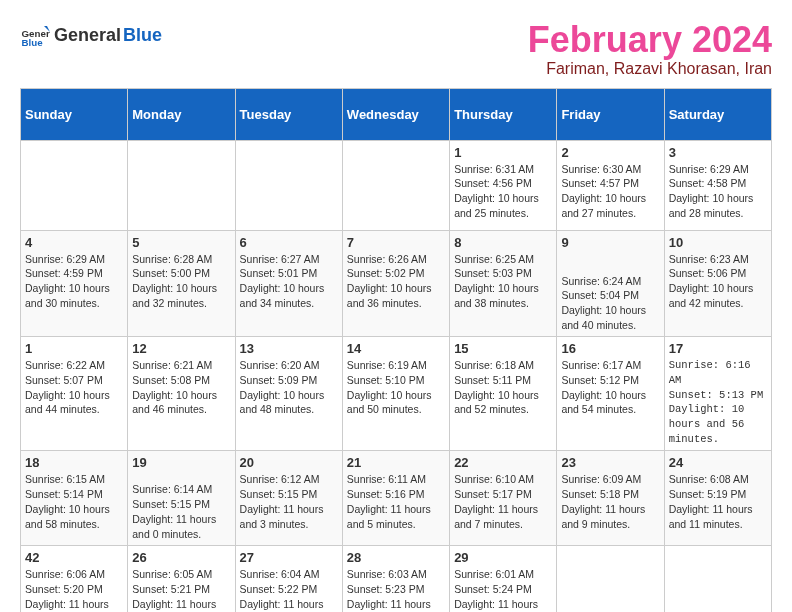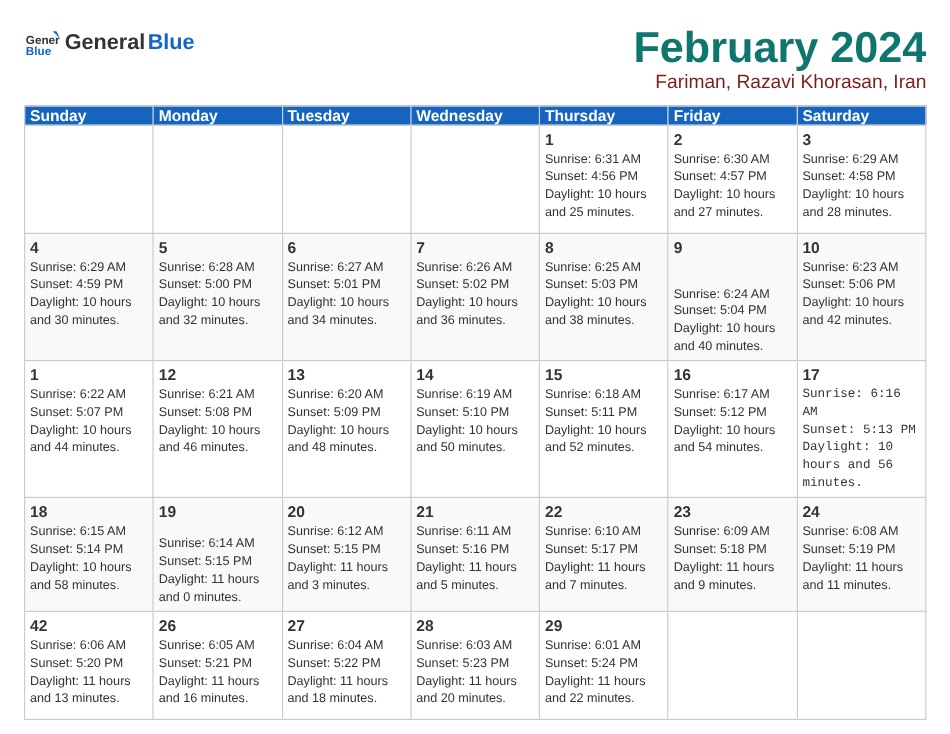--- a/index.html
+++ b/index.html
@@ -29,36 +29,36 @@
     .logo-icon {
       width: 30px;
       height: 30px;
     }
     .title-area {
       text-align: right;
     }
     .main-title {
       font-size: 36px;
       font-weight: bold;
-      color: #0f766e;
+      color: #ec4899;
       line-height: 1.1;
     }
     .sub-title {
       font-size: 16px;
       color: #7f1d1d;
     }
     .calendar {
       width: 100%;
       border-collapse: collapse;
       font-size: 11px;
     }
     .calendar th {
       background-color: #1565c0;
       color: #fff;
-      padding: 0 4px;
+      padding: 18px 4px;
       text-align: left;
       font-size: 13px;
       font-weight: bold;
       border: 1px solid #ccc;
     }
     .calendar td {
       border: 1px solid #ccc;
       vertical-align: top;
       padding: 4px;
       min-height: 80px;

